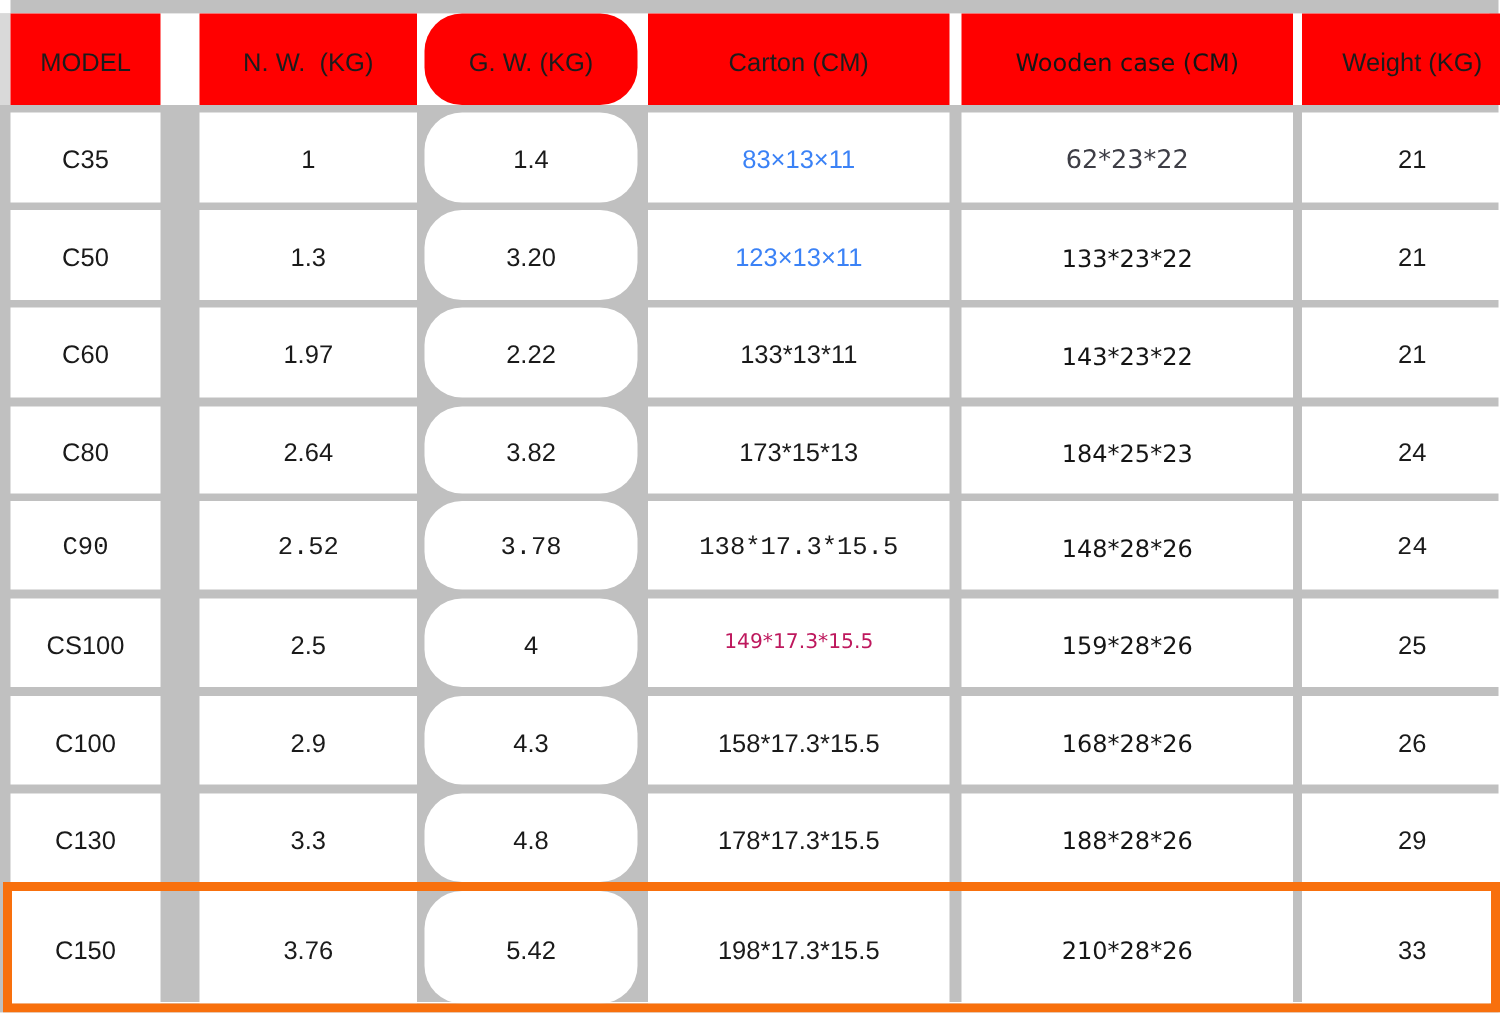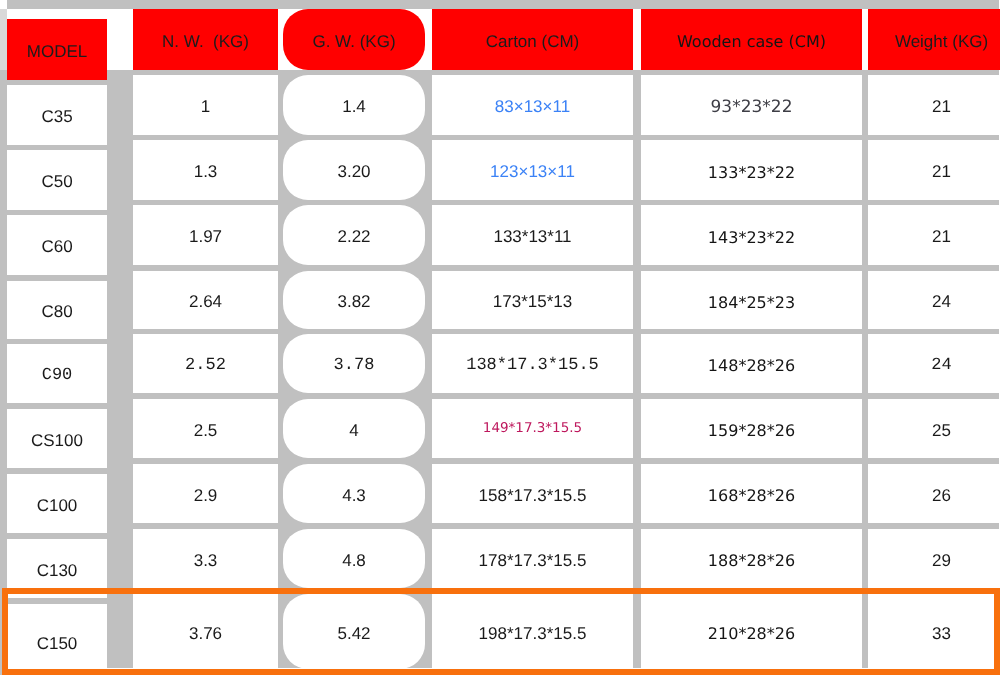--- a/index.html
+++ b/index.html
@@ -65,21 +65,21 @@
     color:#1a1a1a;
     font-size:17px;
     line-height:1;
     box-sizing:border-box;
     white-space:pre;
     padding-top:3px;
     opacity:0.999;           
   }
 
   
-  .col-model       {left:7px;   width:100px;margin-top:10px;}
+  .col-model       {left:7px;   width:100px;}
   .col-nw          {left:133px; width:145px;}
   .col-gw          {left:283px; width:142px;border-radius:25px;}
   .col-carton      {left:432px; width:201px;}
   .col-wooden-case {left:641px; width:221px;text-align:center;}
   .col-weight      {left:868px; width:147px;}
 
   
   .row-head{top:9px;   height:61px;}
   .row-1   {top:75px;  height:60px;}
   .row-2   {top:140px; height:60px;}
@@ -170,21 +170,21 @@
         <td>
             <div class="cell row-1 col-nw">1</div>
           </td>
         <td>
             <div class="cell row-1 col-gw">1.4</div>
           </td>
         <td>
             <div class="cell row-1 col-carton">83×13×11</div>
           </td>
         <td>
-            <div class="cell row-1 col-wooden-case">93*23*22</div>
+            <div class="cell row-1 col-wooden-case">62*23*22</div>
           </td>
         <td>
             <div class="cell row-1 col-weight">21</div>
           </td>
       </tr>
 
       <tr>
         <td>
             <div class="cell row-2 col-model">C50</div>
           </td>

